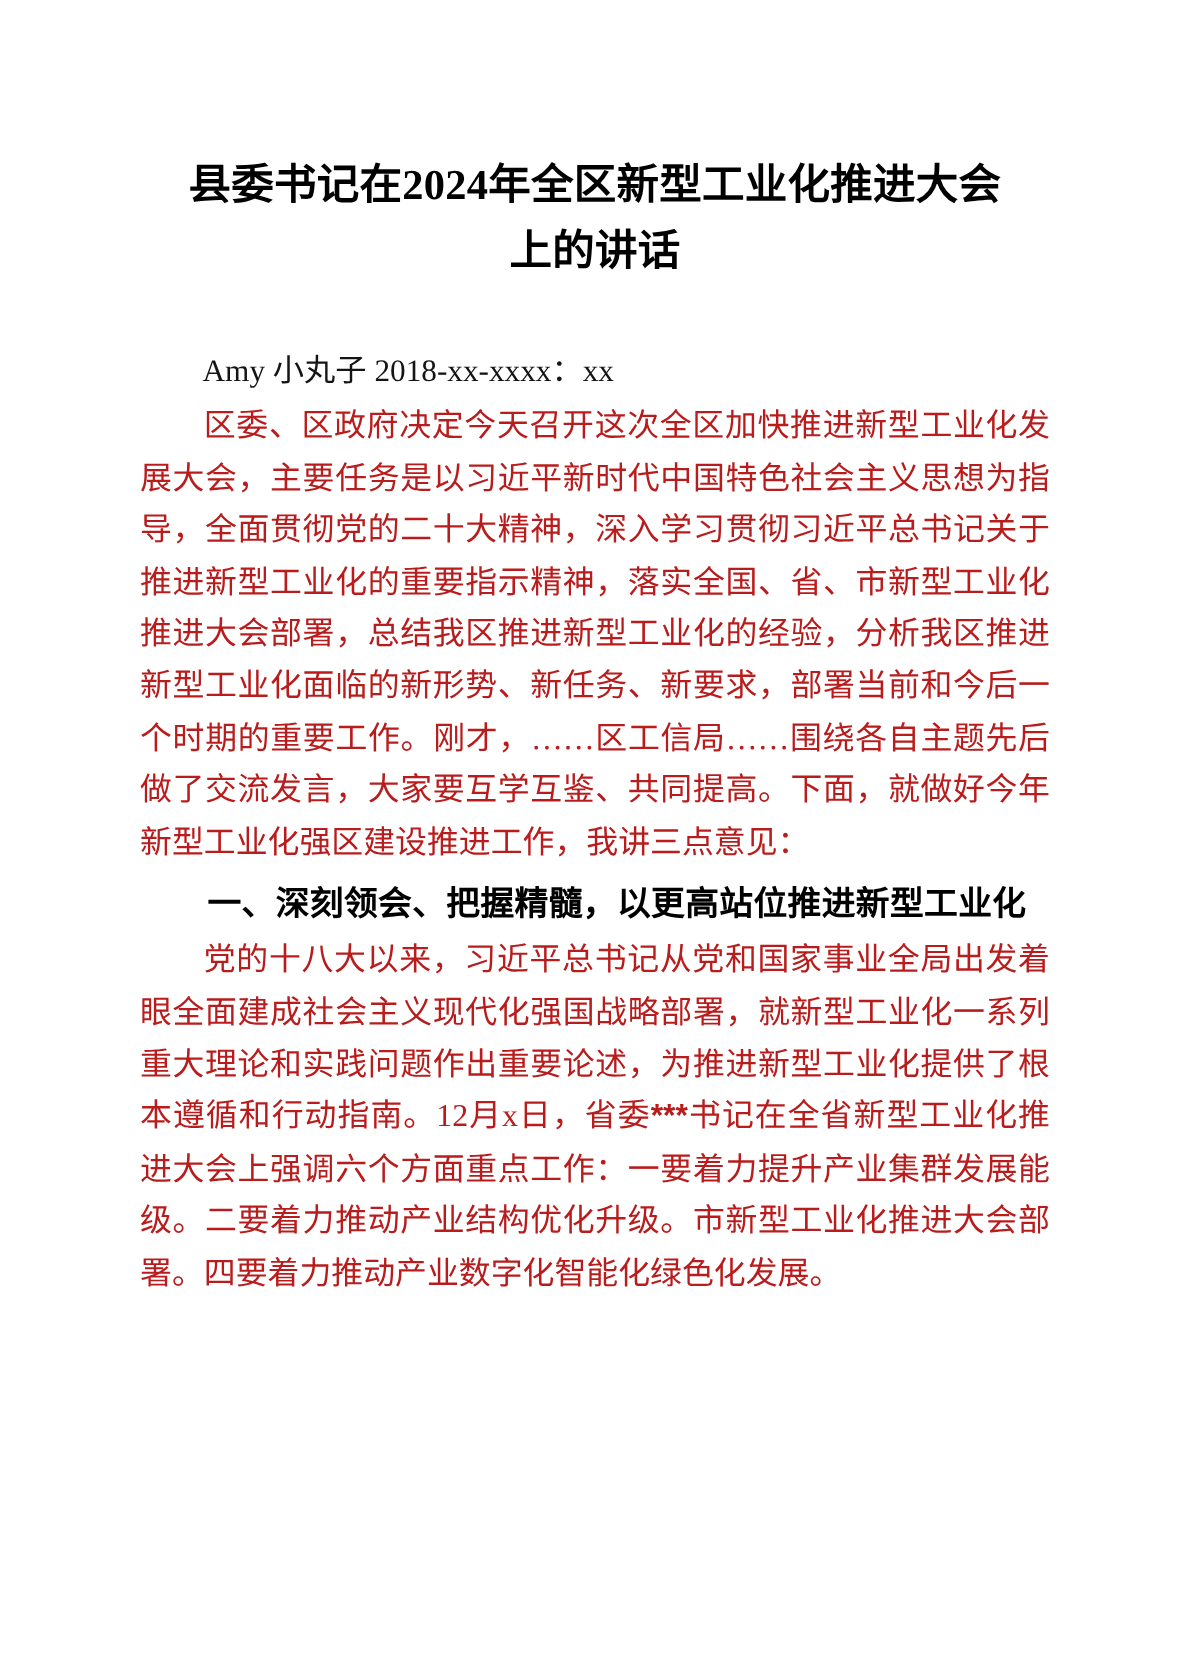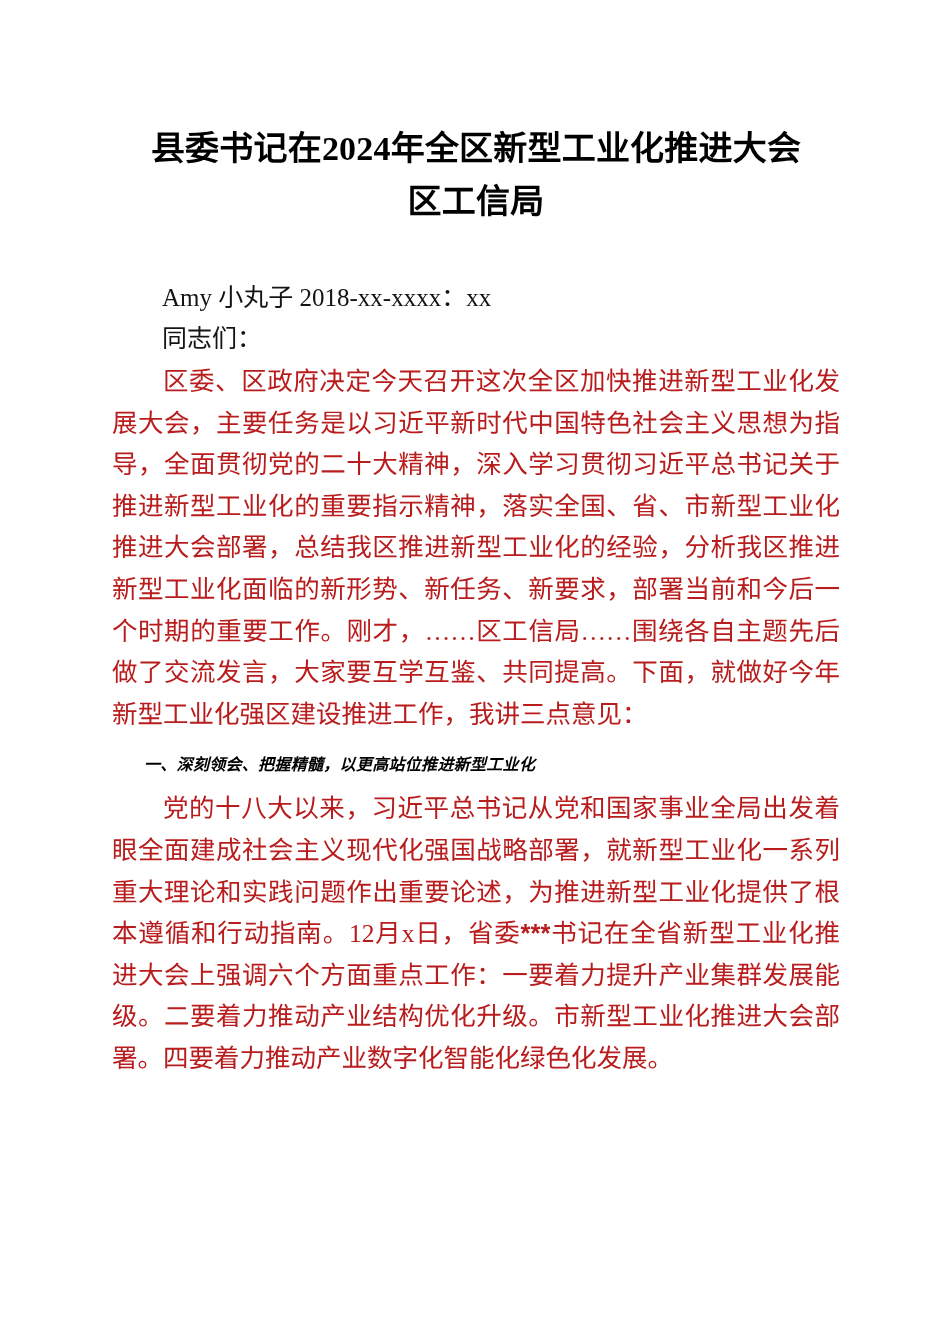--- a/index.html
+++ b/index.html
@@ -81,47 +81,45 @@
   }
 
   
   .doc-heading {
     margin: 0;
     padding-top: 9px;
     padding-bottom: 3px;
     text-indent: 2em;
     font-family: "Liberation Sans", "DejaVu Sans", sans-serif;
     font-weight: bold;
-    font-size: 16px;
+    font-size: 27px;
     line-height: 41px;
     color: #000000;
     letter-spacing: 0.3px;
-    font-style: italic;
   }
 
   
   .inline-strong {
     font-family: "Liberation Sans", "DejaVu Sans", sans-serif;
     font-weight: bold;
   }
 </style>
 </head>
 <body>
 
 <div class="page">
   <div class="doc-body">
 
     <h1 class="doc-title">
       <span>县委书记在2024年全区新型工业化推进大会</span><br>
-      <span>区工信局</span>
+      <span>上的讲话</span>
     </h1>
 
     <p class="doc-byline">Amy 小丸子 2018-xx-xxxx：xx</p>
 
-    <p class="doc-salutation">同志们：</p>
 
     <p class="doc-para first-body">区委、区政府决定今天召开这次全区加快推进新型工业化发展大会，主要任务是以习近平新时代中国特色社会主义思想为指导，全面贯彻党的二十大精神，深入学习贯彻习近平总书记关于推进新型工业化的重要指示精神，落实全国、省、市新型工业化推进大会部署，总结我区推进新型工业化的经验，分析我区推进新型工业化面临的新形势、新任务、新要求，部署当前和今后一个时期的重要工作。刚才，……区工信局……围绕各自主题先后做了交流发言，大家要互学互鉴、共同提高。下面，就做好今年新型工业化强区建设推进工作，我讲三点意见：</p>
 
     <p class="doc-heading">一、深刻领会、把握精髓，以更高站位推进新型工业化</p>
 
     <p class="doc-para">
       <span>党的十八大以来，习近平总书记从党和国家事业全局出发着眼全面建成社会主义现代化强国战略部署，就新型工业化一系列重大理论和实践问题作出重要论述，为推进新型工业化提供了根本遵循和行动指南。12月x日，省委</span><span class="inline-strong">***</span><span>书记在全省新型工业化推进大会上强调六个方面重点工作：一要着力提升产业集群发展能级。二要着力推动产业结构优化升级。市新型工业化推进大会部署。四要着力推动产业数字化智能化绿色化发展。</span>
     </p>
 
   </div>

